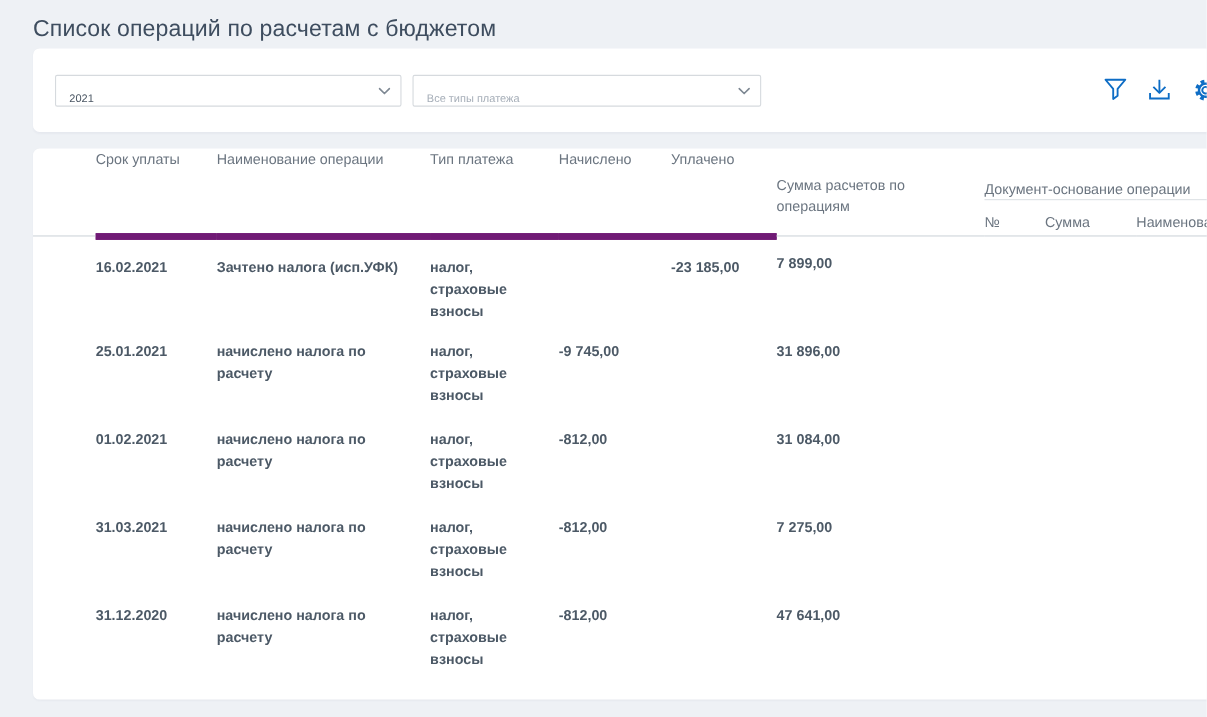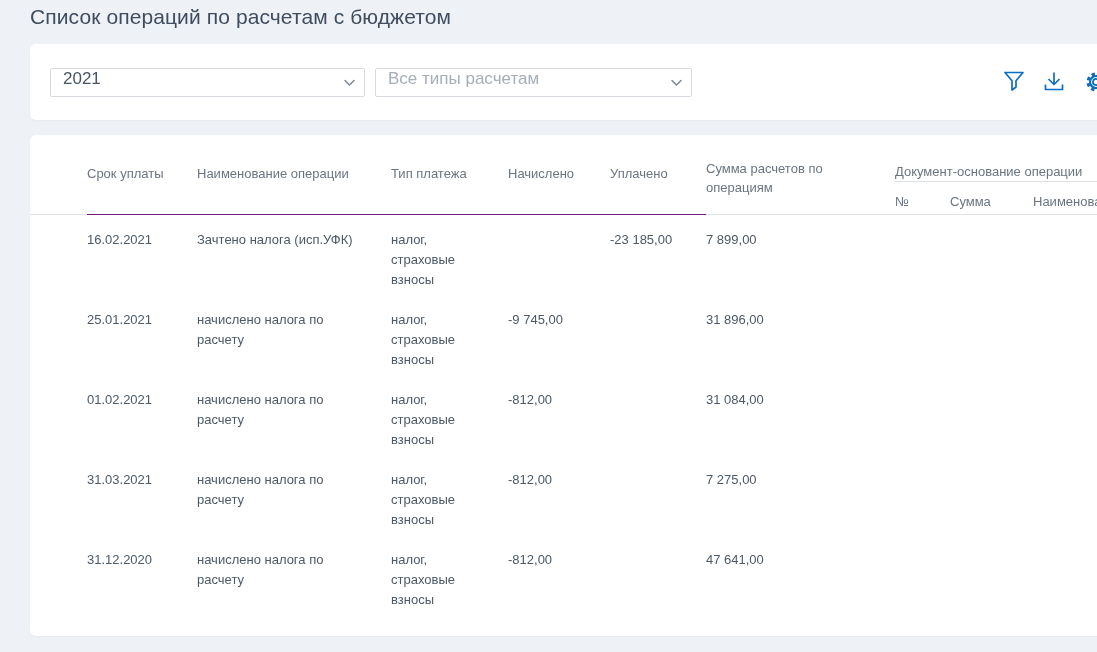--- a/index.html
+++ b/index.html
@@ -6,21 +6,21 @@
   html, body { width: 1097px; height: 652px; }
   body {
     position: relative;
     overflow: hidden;
     background: #eef1f5;
     font-family: "Liberation Sans", sans-serif;
     color: #4c5966;
   }
   .page-title {
     position: absolute;
-    left: 30px; top: 5px;
+    left: 30px; top: 15px;
     font-size: 21px;
     font-weight: 400;
     color: #3e4d5f;
     letter-spacing: 0.1px;
   }
   .card {
     position: absolute;
     left: 30px;
     background: #ffffff;
     border-radius: 6px;
@@ -28,23 +28,23 @@
   }
   .filters-card { top: 44px; width: 1200px; height: 76px; }
   .select {
     position: absolute;
     top: 24px;
     height: 29px;
     background: #fff;
     border: 1px solid #d6dade;
     border-radius: 2px;
     display: flex;
-    align-items: flex-start;
+    align-items: flex-end;
     padding: 0 26px 0 12px;
-    font-size: 17px;
+    font-size: 10px;
     cursor: pointer;
   }
   .select-year { left: 20px; width: 315px; color: #4a5663; }
   .select-ptype { left: 345px; width: 317px; }
   .select .placeholder { color: #a6aeb8; }
   .select .chev { position: absolute; right: 9px; top: 10px; }
   .toolbar-icon {
     position: absolute;
     top: 26px;
     width: 22px; height: 24px;
@@ -61,53 +61,54 @@
     width: 1183px;
     font-size: 13px;
   }
   table.ops th {
     text-align: left;
     font-weight: 400;
     color: #6b7580;
     vertical-align: top;
     line-height: 19px;
   }
-  thead .th-main { padding-top: 29px; white-space: nowrap; border-bottom: 1px solid #701a75; }
+  thead .th-main { white-space: nowrap; border-bottom: 6px solid #701a75; }
   thead .th-spacer { border-bottom: 1px solid #dde1e5; }
   thead .th-sum { padding-top: 24px; border-bottom: 1px solid #dde1e5; color: #2b7de0; cursor: pointer; }
   thead .th-sum span { display: block; max-width: 122px; }
   thead .th-doc-group { padding-top: 27px; border-bottom: 1px solid #dde1e5; white-space: nowrap; }
   thead .th-sub { padding-top: 10px; border-bottom: 1px solid #dde1e5; height: 33px; }
   tbody td {
     vertical-align: top;
     padding-top: 15px;
     height: 80px;
     line-height: 20px;
     color: #4c5966;
+    font-weight: bold;
   }
   td.col-name { padding-right: 19px; margin-left: 13px; }
   td.col-type { padding-right: 37px; margin-top: 36px; }
   td.num { white-space: nowrap; }
 </style>
 </head>
 <body>
 
 <h1 class="page-title">Список операций по расчетам с бюджетом</h1>
 
 <div class="card filters-card">
 
   <div class="select select-year">
     <span>2021</span>
     <svg class="chev" width="11" height="8" viewBox="0 0 11 8">
       <polyline points="1,1.5 5.5,6 10,1.5" fill="none" stroke="#7e8893" stroke-width="1.5" stroke-linecap="round" stroke-linejoin="round"></polyline>
     </svg>
   </div>
 
   <div class="select select-ptype">
-    <span class="placeholder">Все типы расчетам</span>
+    <span class="placeholder">Все типы платежа</span>
     <svg class="chev" width="11" height="8" viewBox="0 0 11 8">
       <polyline points="1,1.5 5.5,6 10,1.5" fill="none" stroke="#7e8893" stroke-width="1.5" stroke-linecap="round" stroke-linejoin="round"></polyline>
     </svg>
   </div>
 
   <svg class="toolbar-icon icon-filter" viewBox="0 0 22 24">
     <path d="M2 2.5 H20 L13 10.8 V17 L9 20 V10.8 Z" fill="none" stroke="#0e6dc5" stroke-width="1.7" stroke-linejoin="round"></path>
   </svg>
 
   <svg class="toolbar-icon icon-download" viewBox="0 0 22 24">

